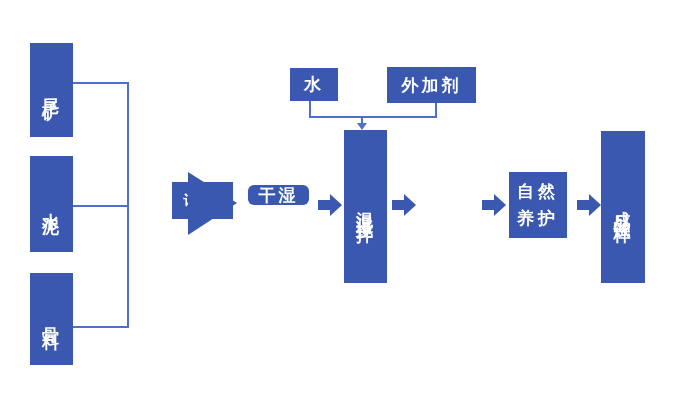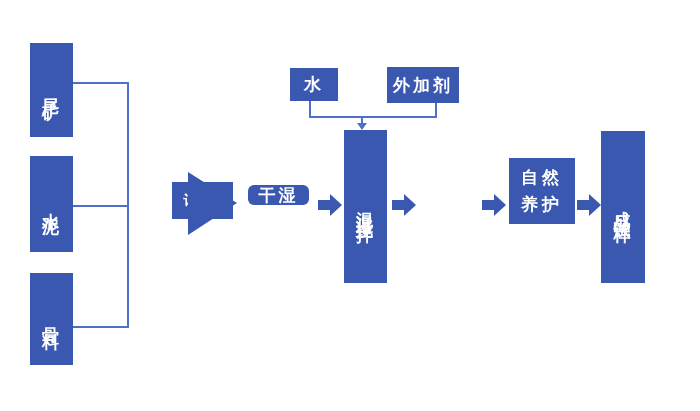--- a/index.html
+++ b/index.html
@@ -57,38 +57,38 @@
 
   <div class="big-arrow-tail">计量</div>
   <div class="tri big-arrow-head"></div>
 
   <div class="node" style="left:248px; top:185px; width:61px; height:20px;border-radius:6px;">干湿</div>
 
   <div class="sa-tail" style="left:318px;"></div>
   <div class="tri sa-head" style="left:330px;"></div>
 
   <div class="node" style="left:290px; top:68px; width:48px; height:33px;">水</div>
-  <div class="node" style="left:387px; top:67px; width:72px; height:36px;font-family:Liberation Serif, serif;">外加剂</div>
+  <div class="node" style="left:387px; top:67px; width:89px; height:36px;font-family:Liberation Serif, serif;">外加剂</div>
 
   <div class="line" style="left:309px; top:101px; width:2px; height:17px;"></div>
   <div class="line" style="left:435px; top:103px; width:2px; height:15px;"></div>
   <div class="line" style="left:309px; top:116px; width:128px; height:2px;"></div>
   <div class="line" style="left:361px; top:116px; width:2px; height:9px;"></div>
   <div class="tri down-head"></div>
 
   <div class="node v" style="left:344px; top:130px; width:43px; height:153px;">混湿搅拌</div>
 
   <div class="sa-tail" style="left:392px;"></div>
   <div class="tri sa-head" style="left:404px;"></div>
 
 
   <div class="sa-tail" style="left:482px;"></div>
   <div class="tri sa-head" style="left:494px;"></div>
 
-  <div class="node two-line" style="left:509px; top:158px; width:66px; height:66px;">
+  <div class="node two-line" style="left:509px; top:172px; width:58px; height:66px;">
     <span>自然</span>
     <span>养护</span>
   </div>
 
   <div class="sa-tail" style="left:577px;"></div>
   <div class="tri sa-head" style="left:589px;"></div>
 
   <div class="node v" style="left:601px; top:131px; width:44px; height:152px;">成品试样</div>
 
 </div>

